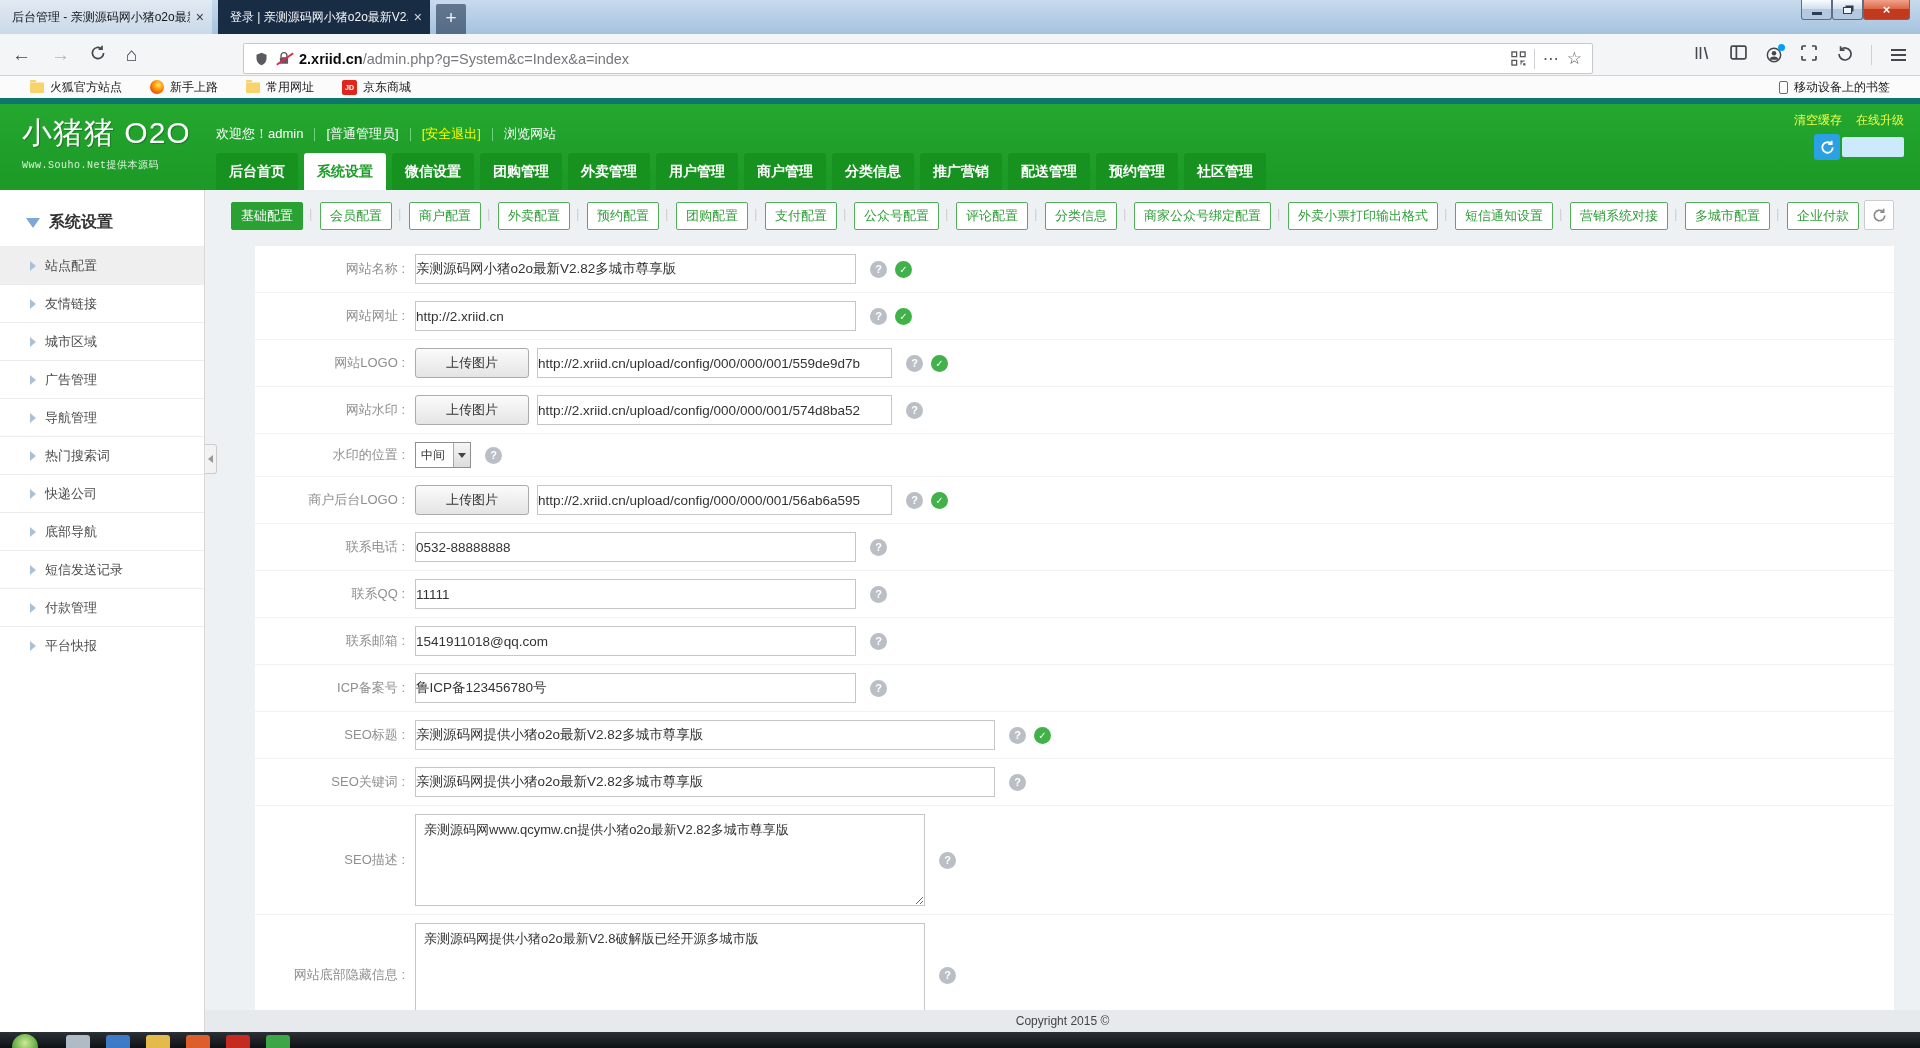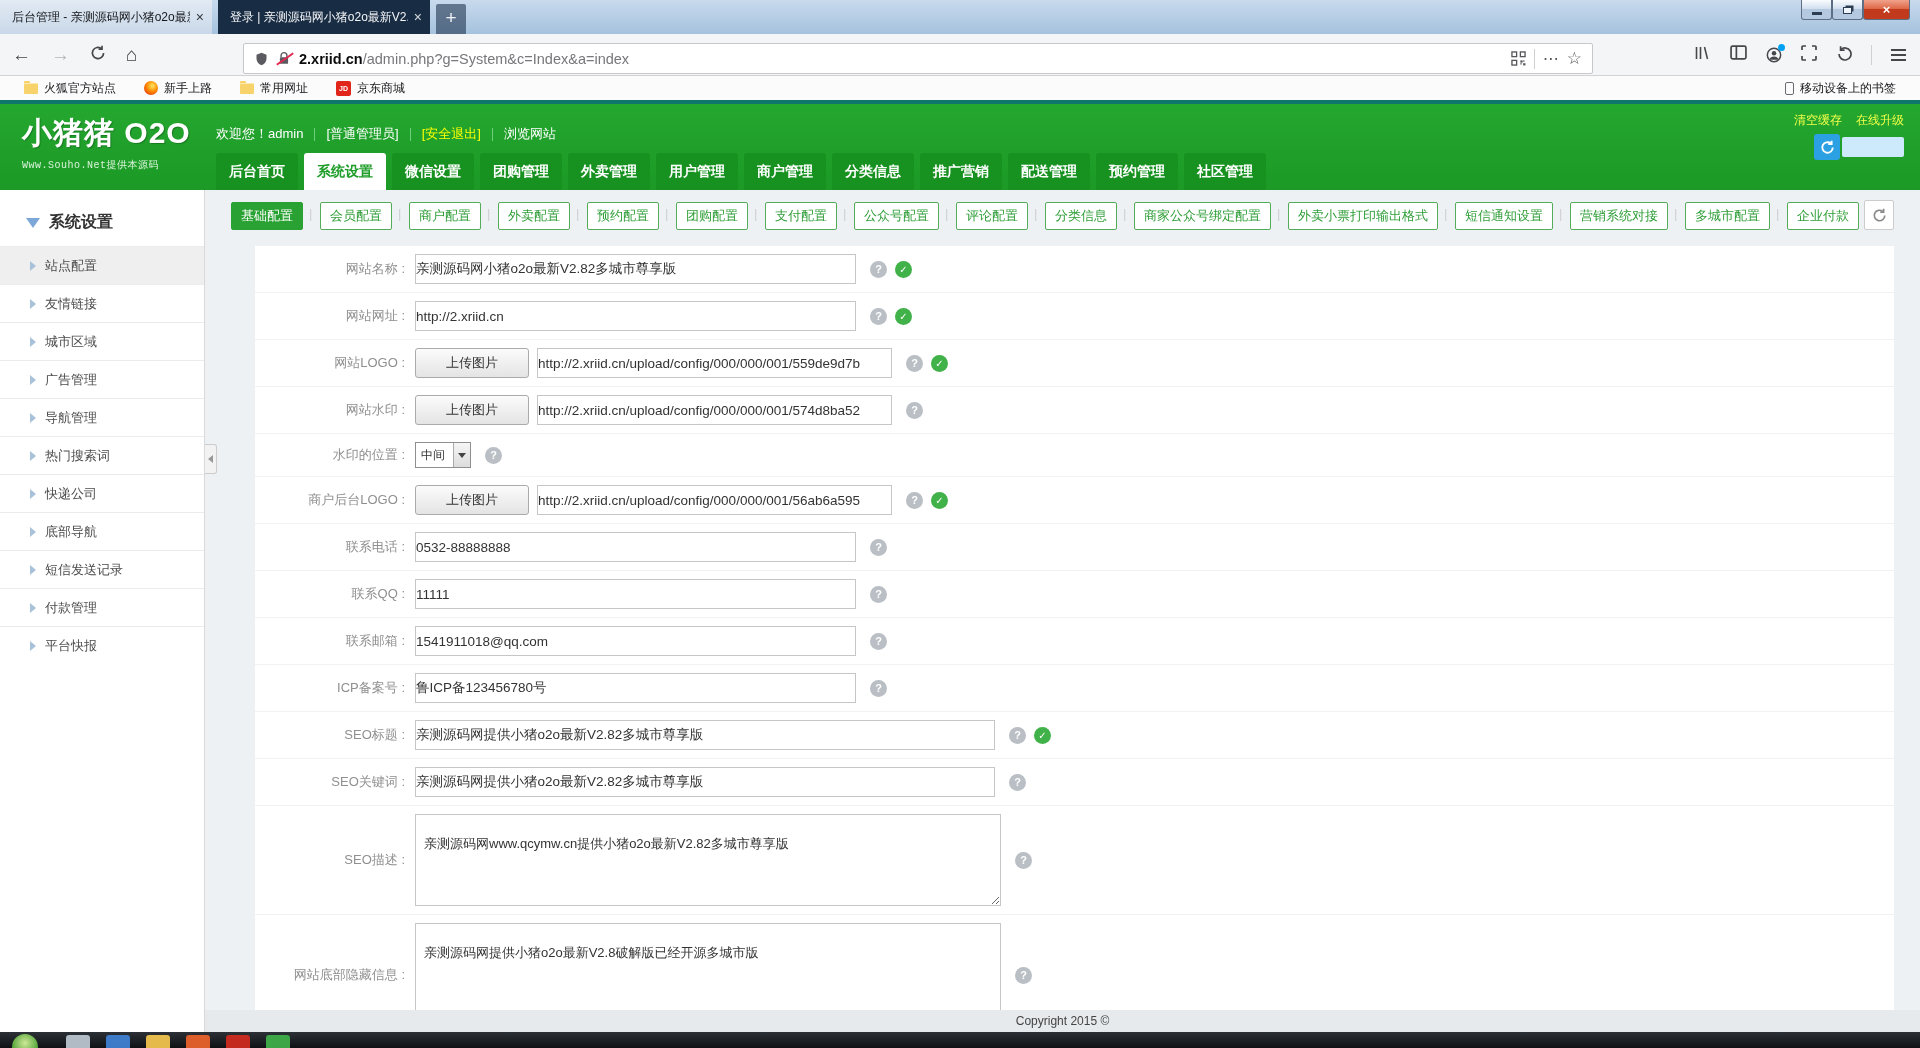--- a/index.html
+++ b/index.html
@@ -47,40 +47,40 @@
   .toolbar-right { position:absolute; right:14px; top:5px; height:31px; display:flex; align-items:center; gap:19px; }
   .vsep { width:1px; height:20px; background:#cfcfd4; }
   .hamburger { display:flex; flex-direction:column; gap:3px; }
   .hamburger span { width:15px; height:2px; background:#46464b; }
   .acct { position:relative; display:flex; }
   .acct::after { content:""; position:absolute; right:-3px; top:-3px; width:7px; height:7px;
     border-radius:50%; background:#00a1f5; }
 
   
   .bookbar { position:absolute; top:76px; left:0; right:0; height:28px; background:#fbfbfc;
-    border-bottom:4px solid #0f766e; display:flex; align-items:center; font-size:12px;
-    color:#18181b; padding:0 24px; }
+    border-bottom:6px solid #0f766e; display:flex; align-items:center; font-size:12px;
+    color:#18181b; padding:0 30px; }
   .bm { display:flex; align-items:center; gap:6px; margin-right:28px; }
   .bm-ic { display:inline-flex; width:15px; height:13px; align-items:center; justify-content:center;
     font-size:7px; font-weight:bold; }
   [data-name="folder-icon"] { width:14px; height:11px; background:#f8d26a; border-radius:1px;
     position:relative; box-shadow:inset 0 1px 0 #fce9ae; }
   [data-name="folder-icon"]::before { content:""; position:absolute; top:-2px; left:0; width:6px; height:2px;
     background:#f8d26a; border-radius:1px 1px 0 0; }
   [data-name="firefox-icon"] { width:14px; height:14px; border-radius:50%;
     background:radial-gradient(circle at 60% 35%, #ffd54d 10%, #ff8a00 45%, #e8470a 78%); }
   [data-name="jd-icon"] { width:15px; height:15px; background:#e1251b; border-radius:2px; color:#fff; }
   .bm-right { margin-left:auto; display:flex; align-items:center; gap:6px; }
   [data-name="mobile-icon"] { width:9px; height:13px; border:1.5px solid #6a6a70; border-radius:2px; }
 
   
   .gheader { position:absolute; top:104px; left:0; right:0; height:86px;
     background:linear-gradient(#24a72f,#1c9926); color:#fff; }
   .logo { position:absolute; left:22px; top:9px; }
-  .logo-main { font-size:30px; font-weight:bold; letter-spacing:1px;
+  .logo-main { font-size:30px; font-weight:normal; letter-spacing:1px;
     text-shadow:1px 1px 1px rgba(0,0,0,.25); }
   .logo-sub { font-size:10px; color:#d9f3da; margin-top:4px; letter-spacing:.5px;
     font-family:"Liberation Mono","DejaVu Sans Mono",monospace; }
   .welcome { position:absolute; left:216px; top:21px; font-size:13px; display:flex; align-items:center; gap:11px; }
   .wsep { width:1px; height:13px; background:#6fcf7c; }
   .logout { color:#ffff00; }
   .h-links { position:absolute; right:16px; top:8px; font-size:12px; color:#f4ff4a; display:flex; gap:14px; }
   .h-badge { position:absolute; right:16px; top:30px; display:flex; align-items:center; }
   .badge-ico { width:26px; height:26px; background:#2ba0e3; border-radius:3px; display:flex;
     align-items:center; justify-content:center; }
@@ -130,21 +130,21 @@
     font-weight:bold; display:inline-flex; align-items:center; justify-content:center;
     margin-left:14px; flex-shrink:0; }
   .ok { width:17px; height:17px; border-radius:50%; background:#41b149; color:#fff; font-size:10px;
     display:inline-flex; align-items:center; justify-content:center; margin-left:8px; flex-shrink:0; }
   .fselect { width:56px; height:26px; border:1px solid #8f8f8f; display:flex; background:#fff; }
   .fselect-val { flex:1; font-size:12px; display:flex; align-items:center; padding-left:5px; color:#333; }
   .fselect-arrow { width:17px; border-left:1px solid #aaa; background:linear-gradient(#f6f6f6,#dcdcdc);
     display:flex; align-items:center; justify-content:center; }
   .fselect-arrow::after { content:""; width:0; height:0; border-left:4px solid transparent;
     border-right:4px solid transparent; border-top:5px solid #444; }
-  .fta { width:586px; border:1px solid #c6c6c6; padding:20px 8px; font-size:13px; color:#333;
+  .fta { width:510px; border:1px solid #c6c6c6; padding:6px 8px; font-size:13px; color:#333;
     font-family:inherit; height:92px; }
   .fta.tall { height:104px; }
   .main-footer { position:absolute; left:0; right:0; bottom:0; height:22px; background:#e7eaed;
     text-align:center; font-size:12px; color:#444; line-height:22px; }
 
   
   .taskbar { position:absolute; bottom:0; left:0; right:0; height:16px;
     background:linear-gradient(#2c3137,#0f1114); }
   .orb { position:absolute; left:12px; top:2px; width:26px; height:26px; border-radius:50%;
     background:radial-gradient(circle at 50% 35%, #cfe89a, #58a83c 60%, #2c6b2a); }

